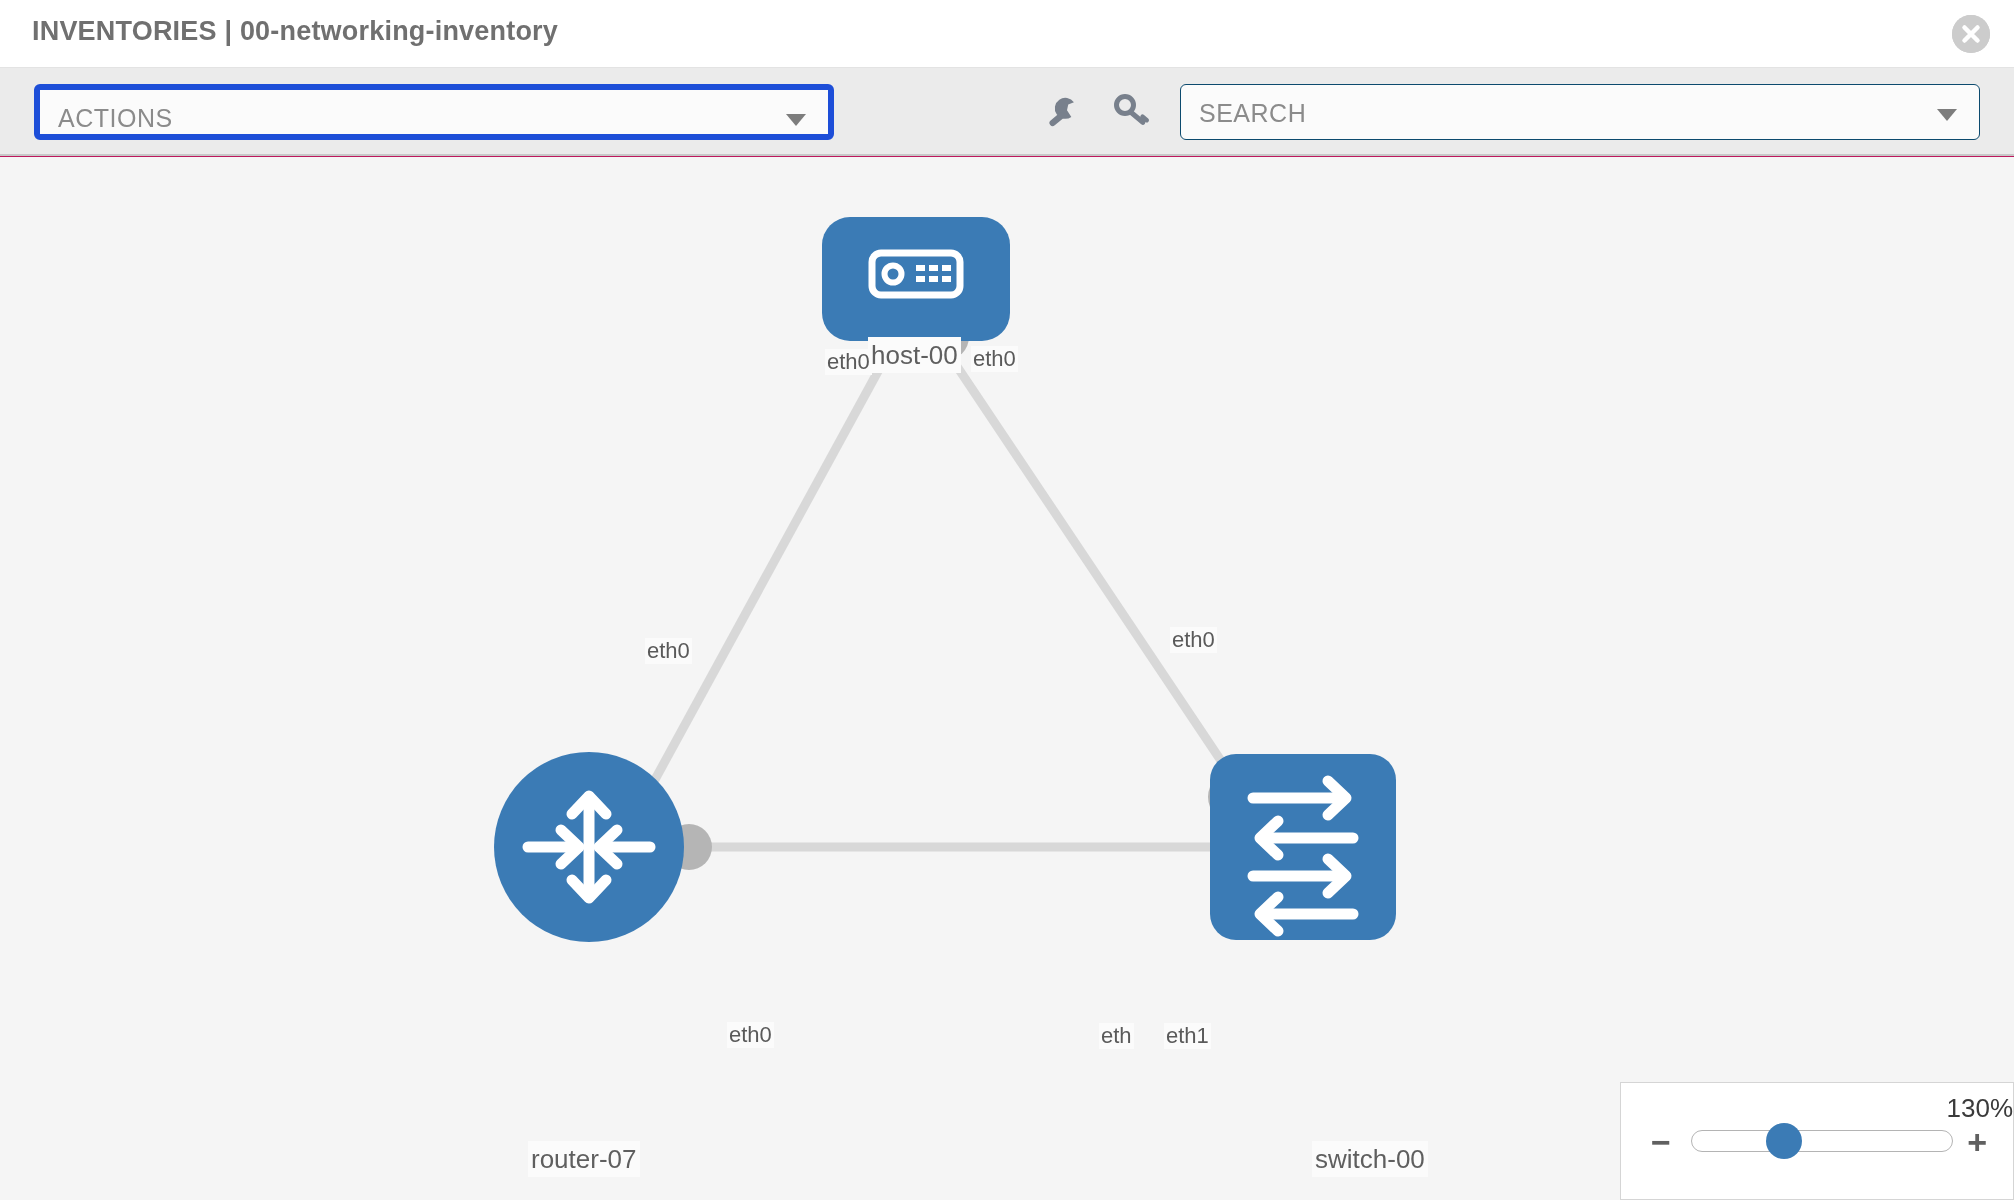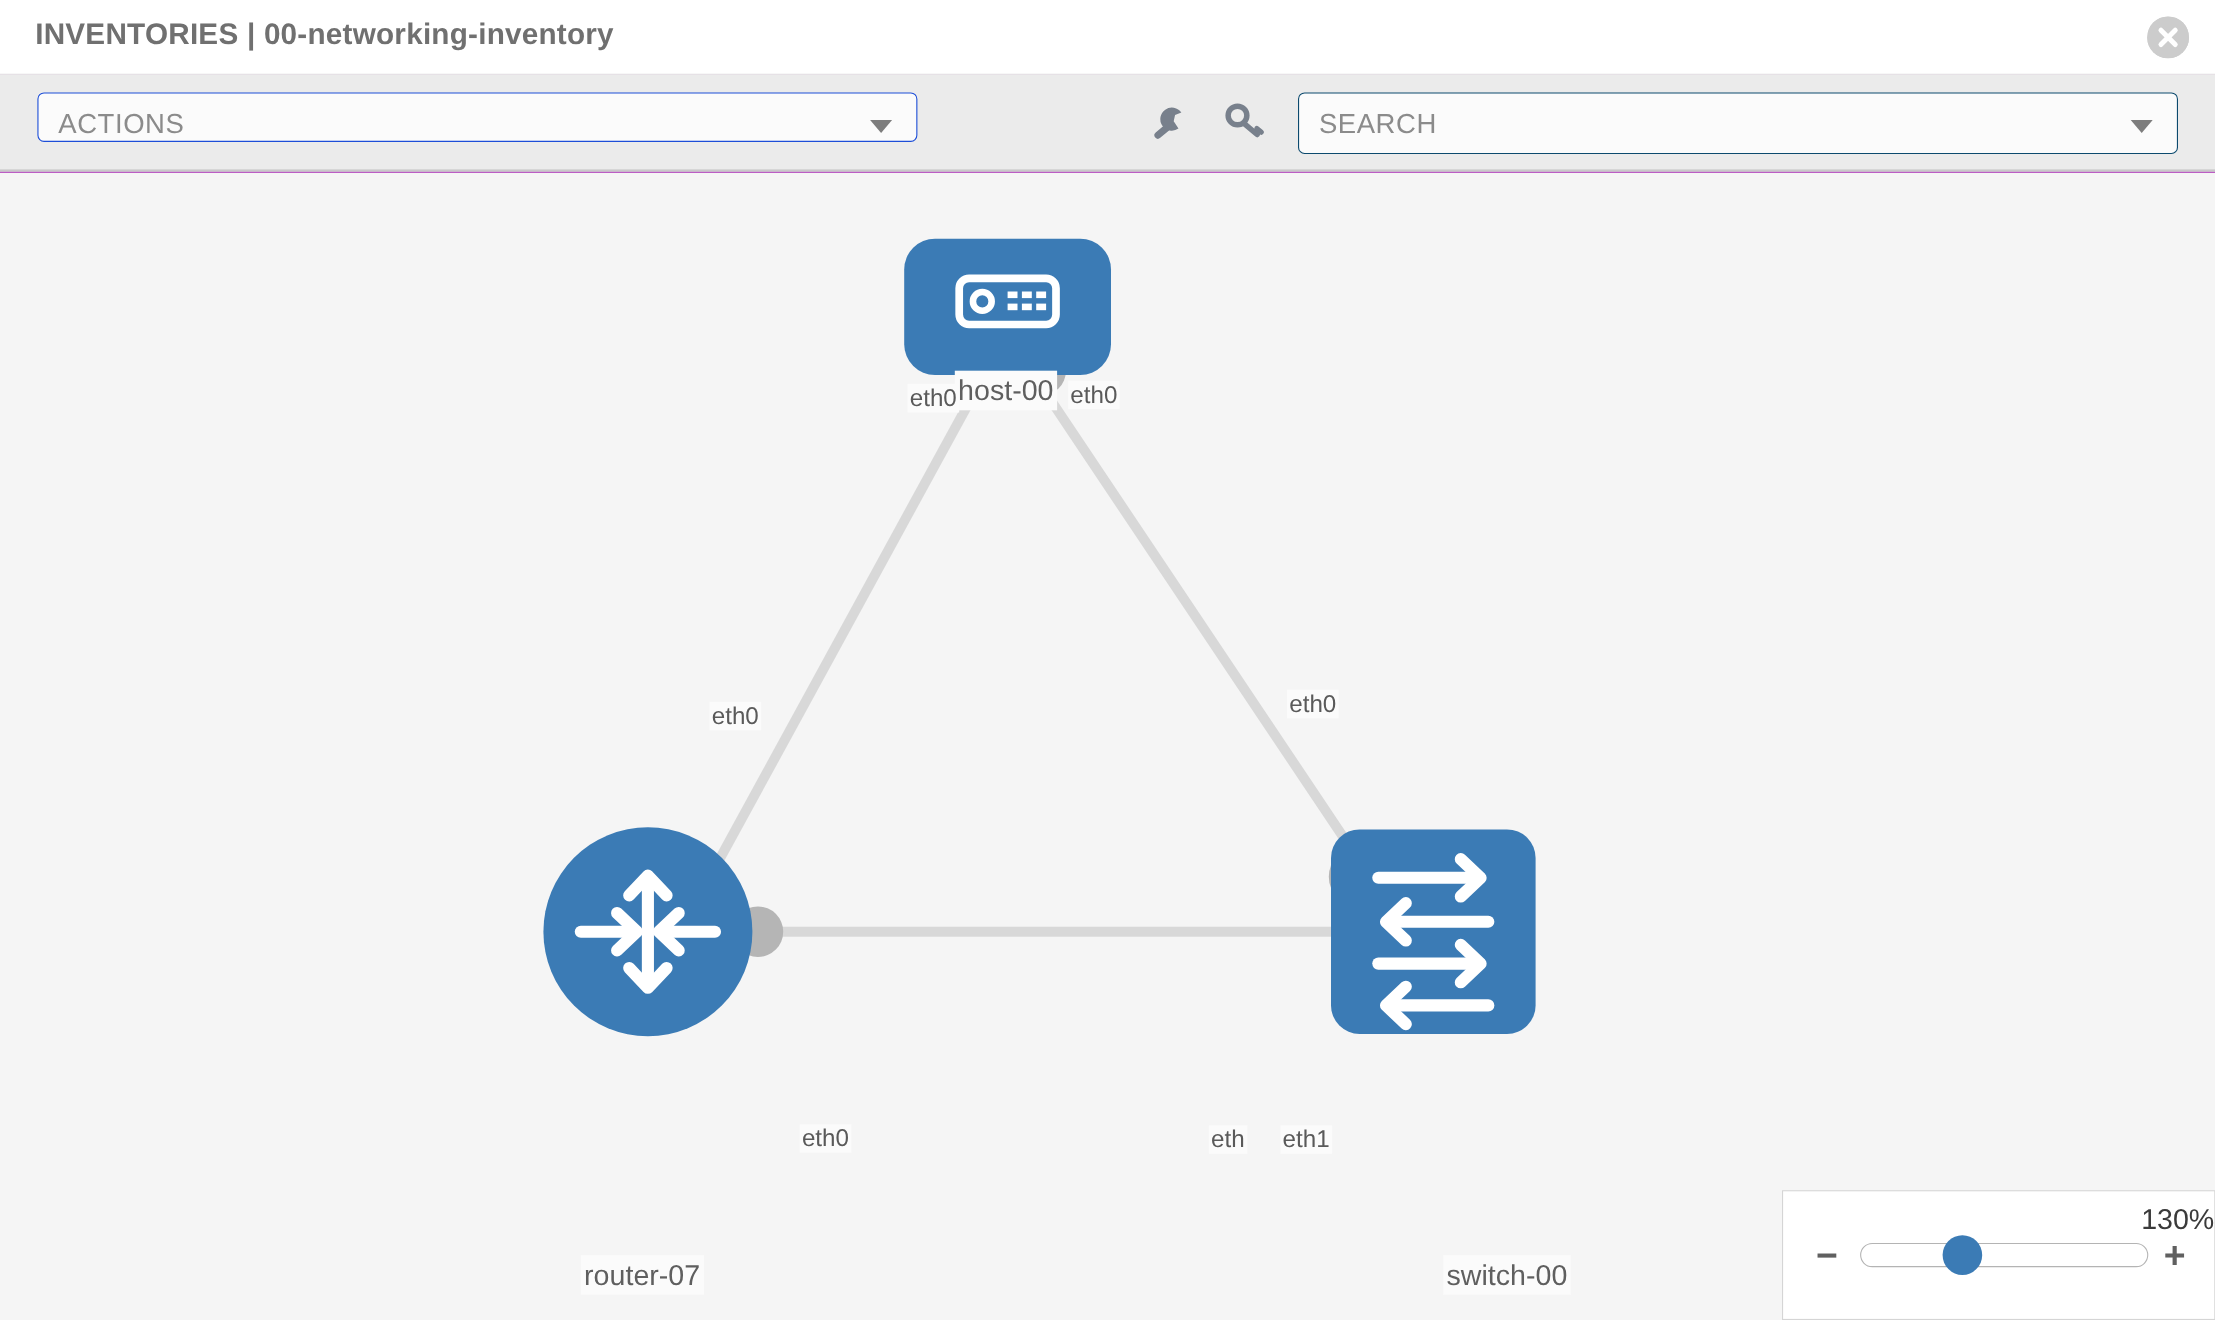--- a/index.html
+++ b/index.html
@@ -9,21 +9,21 @@
     height: 1200px;
     overflow: hidden;
     background: #f5f5f5;
     font-family: "Liberation Sans", sans-serif;
   }
 
   #app {
     position: relative;
     width: 2014px;
     height: 1200px;
-    background: #a21caf;
+    background: #be185d;
   }
 
   
   .header {
     position: absolute;
     left: 0; top: 0;
     width: 2014px;
     height: 68px;
     background: #ffffff;
     border-bottom: 1px solid #e3e3e3;
@@ -59,23 +59,23 @@
     height: 88px;
     background: #ebebeb;
     border-bottom: 2px solid #c8c8c8;
     box-sizing: border-box;
   }
   .actions-select {
     position: absolute;
     left: 34px;
     top: 16px;
     width: 800px;
-    height: 45px;
+    height: 56px;
     background: #fbfbfb;
-    border: 1px solid #1d4ed8;
+    border: 6px solid #1d4ed8;
     border-radius: 6px;
     box-sizing: border-box;
     cursor: pointer;
   }
   .actions-select .label {
     position: absolute;
     left: 18px;
     top: 14px;
     font-size: 25px;
     color: #8b8b8b;

